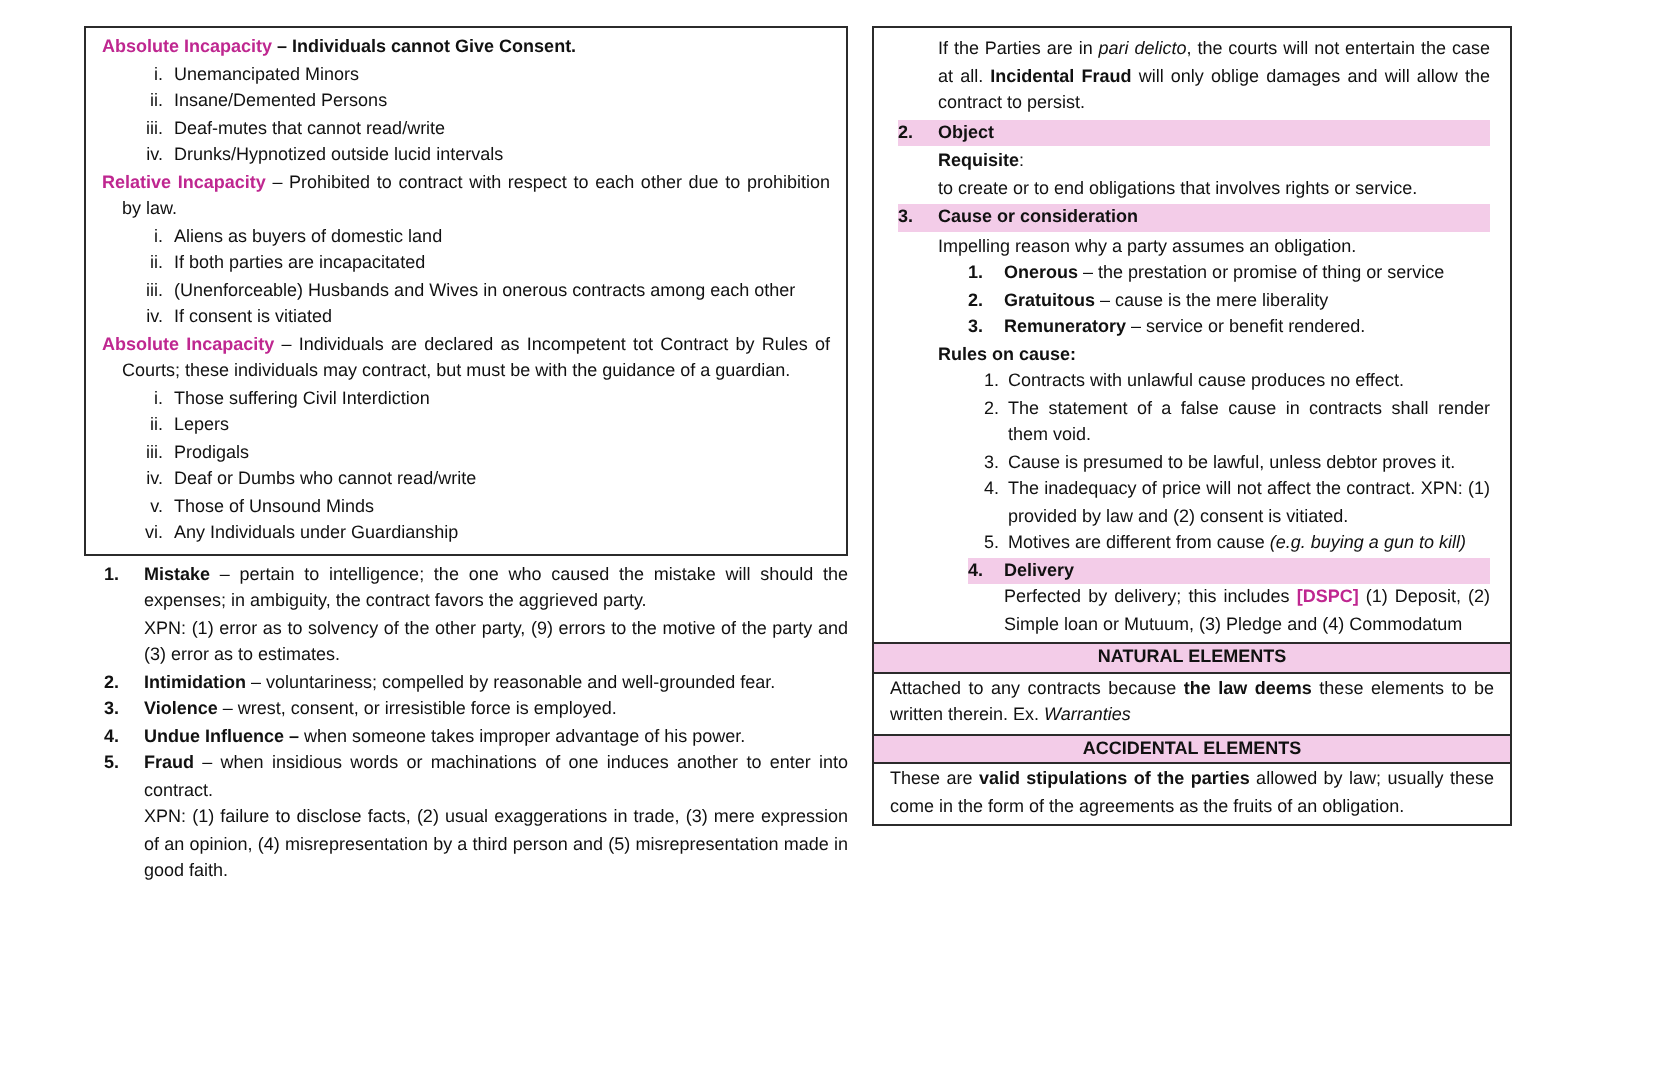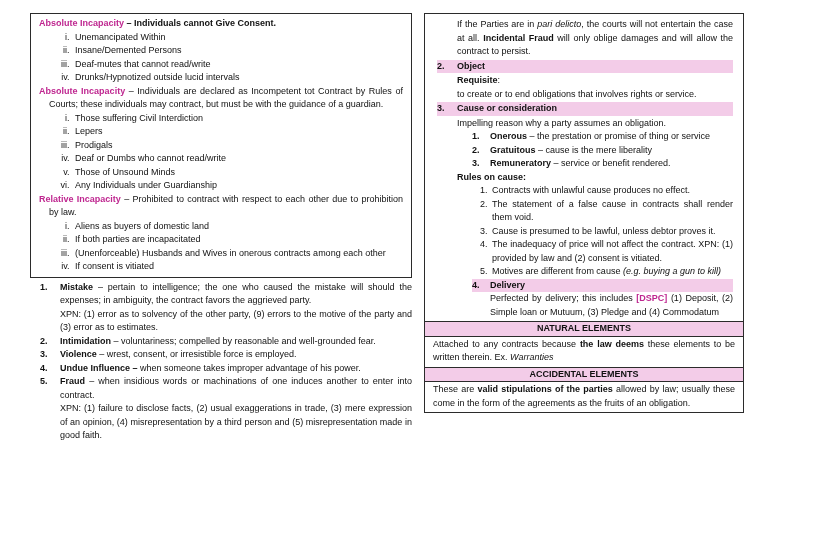--- a/index.html
+++ b/index.html
@@ -1,21 +1,21 @@
 <!DOCTYPE html>
 <html style="--mg: #bf2790; --hl: #f3cce8;"><head>
 <meta charset="utf-8">
 <style>
   :root { --mg:#bf2790; --hl:#f3cce8; --bd:#2b2b2b; }
   * { margin:0; padding:0; box-sizing:border-box; }
   html,body { background:#ffffff; }
   body { width:828px; height:536px; overflow:hidden; }
   .page { width:828px; height:536px; padding:13px 27px 6px 30px; display:flex; gap:12px;
           font-family:"Liberation Sans","DejaVu Sans",sans-serif; font-size:9px; line-height:1.5; color:#111; }
-  .col-left { width:382px; flex:none; }
+  .col-left { width:382px; flex:none;margin-left:12px; }
   .col-right { width:320px; flex:none; border:1px solid var(--bd); align-self:flex-start; background:#fff; }
   .box { border:1px solid var(--bd); padding:3px 8px; }
   .mg { color:var(--mg); font-weight:700; }
   .bold { font-weight:700; }
   .just { text-align:justify; }
   .sec-title { padding-left:10px; text-indent:-10px; text-align:justify; }
   ol.roman { list-style-type:lower-roman; padding-left:33px; }
   ol.roman li { padding-left:3px; text-align:justify; }
   .vices { margin-top:3px; }
   .vhead { text-align:justify; }
@@ -44,46 +44,46 @@
 <body>
 
 <div class="page">
 
   <div class="col-left">
     <div class="box">
 
       <div>
         <p class="sec-title"><span class="mg">Absolute Incapacity</span><span class="bold"> – Individuals cannot Give Consent.</span></p>
         <ol class="roman">
-          <li>Unemancipated Within</li>
+          <li>Unemancipated Minors</li>
           <li>Insane/Demented Persons</li>
           <li>Deaf-mutes that cannot read/write</li>
           <li>Drunks/Hypnotized outside lucid intervals</li>
+        </ol>
+      </div>
+
+      <div>
+        <p class="sec-title"><span class="mg">Relative Incapacity</span><span> – Prohibited to contract with respect to each other due to prohibition by law.</span></p>
+        <ol class="roman">
+          <li>Aliens as buyers of domestic land</li>
+          <li>If both parties are incapacitated</li>
+          <li>(Unenforceable) Husbands and Wives in onerous contracts among each other</li>
+          <li>If consent is vitiated</li>
         </ol>
       </div>
 
       <div>
         <p class="sec-title"><span class="mg">Absolute Incapacity</span><span> – Individuals are declared as Incompetent tot Contract by Rules of Courts; these individuals may contract, but must be with the guidance of a guardian.</span></p>
         <ol class="roman">
           <li>Those suffering Civil Interdiction</li>
           <li>Lepers</li>
           <li>Prodigals</li>
           <li>Deaf or Dumbs who cannot read/write</li>
           <li>Those of Unsound Minds</li>
           <li>Any Individuals under Guardianship</li>
-        </ol>
-      </div>
-
-      <div>
-        <p class="sec-title"><span class="mg">Relative Incapacity</span><span> – Prohibited to contract with respect to each other due to prohibition by law.</span></p>
-        <ol class="roman">
-          <li>Aliens as buyers of domestic land</li>
-          <li>If both parties are incapacitated</li>
-          <li>(Unenforceable) Husbands and Wives in onerous contracts among each other</li>
-          <li>If consent is vitiated</li>
         </ol>
       </div>
 
     </div>
 
     <div class="vices">
 
       <div class="vitem">
         <span class="vnum">1.</span>
         <div class="vbody">

